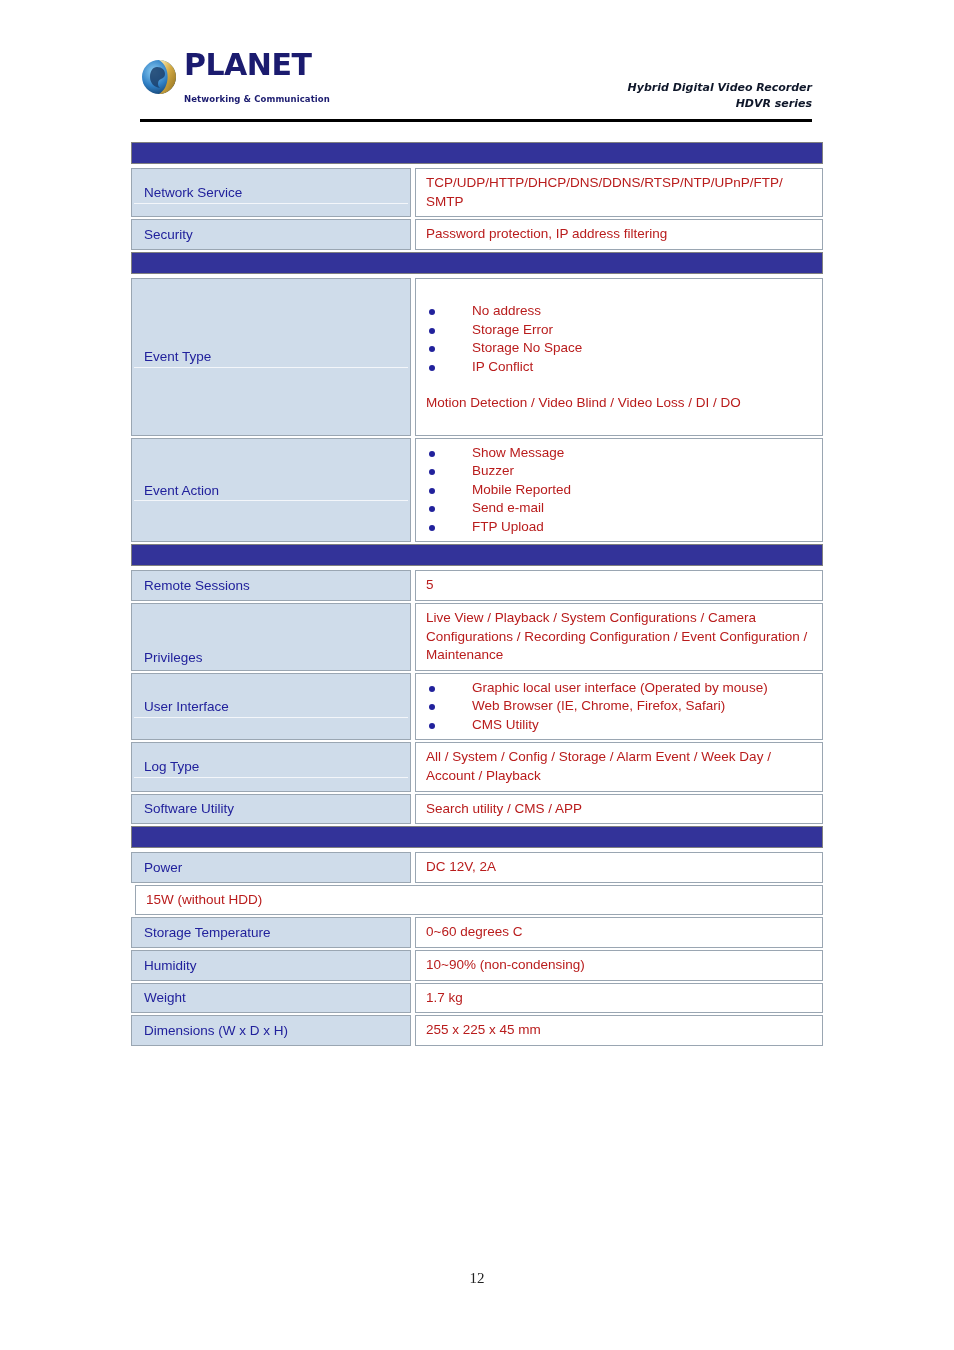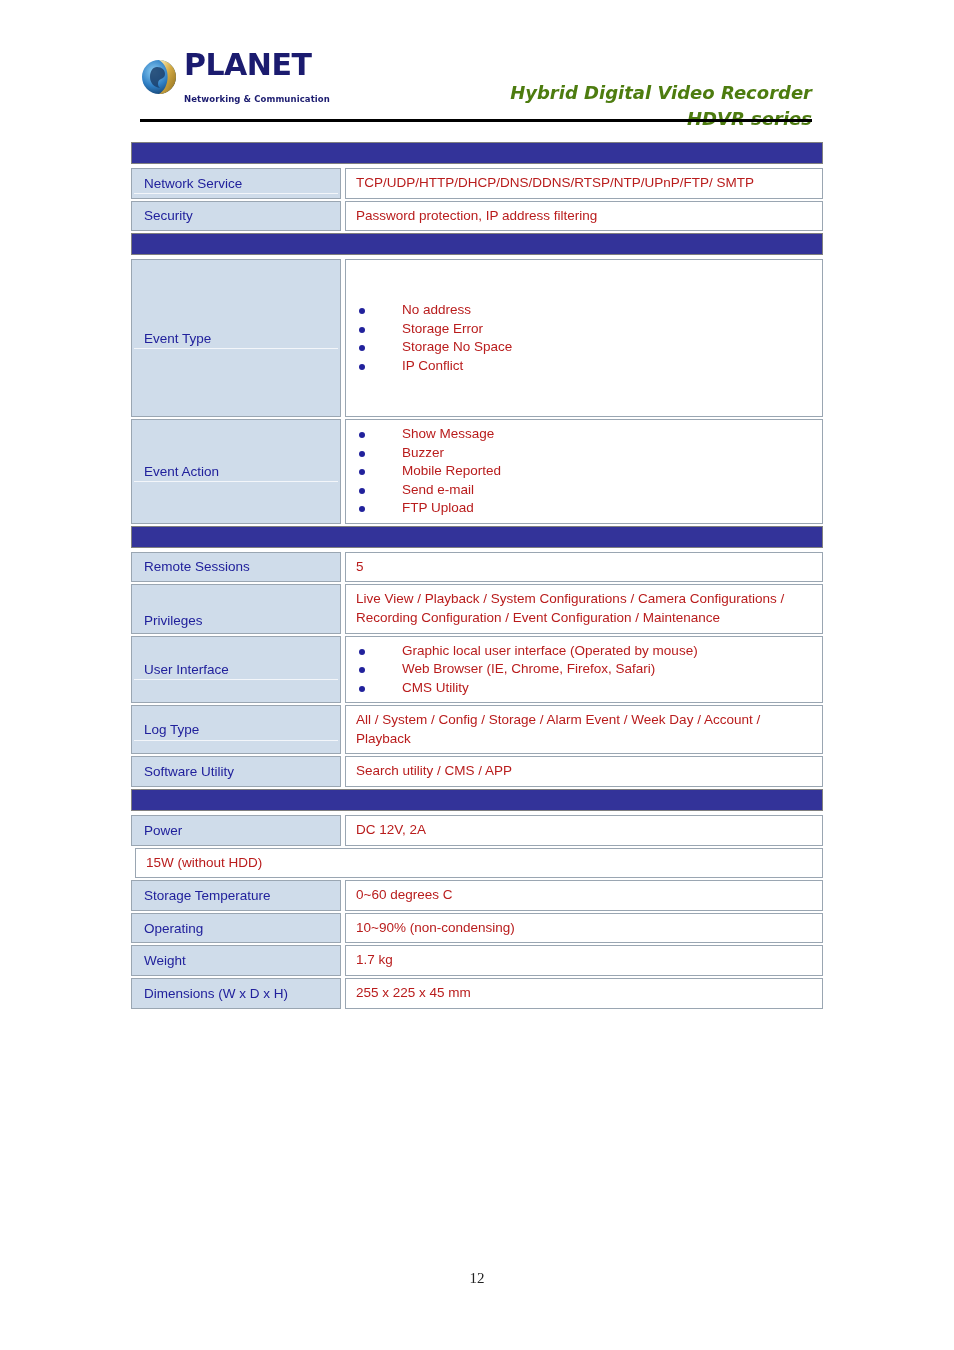--- a/index.html
+++ b/index.html
@@ -63,22 +63,22 @@
     letter-spacing: 0.1px;
   }
   .header-title {
     position: absolute;
     right: 0;
     top: 38px;
     text-align: right;
     font-family: "DejaVu Sans", sans-serif;
     font-weight: bold;
     font-style: italic;
-    font-size: 18px;
-    color: #4d7c0f;
+    font-size: 11px;
+    color: #0f172a;
     line-height: 1.45;
     white-space: nowrap;
   }
   .header-rule {
     position: absolute;
     left: 140px;
     top: 119px;
     width: 672px;
     height: 3px;
     background: #000000;
@@ -99,21 +99,21 @@
     width: 692px;
   }
 
   .srow {
     display: flex;
     align-items: stretch;
     margin-bottom: 2px;
     width: 692px;
   }
   .cell-label {
-    width: 210px;
+    width: 280px;
     flex: none;
     background: #cfdcea;
     border: 1px solid #9aa6b2;
     color: #21219c;
     font-size: 13.5px;
     padding: 5px 0 5px 12px;
     display: flex;
     align-items: center;
     position: relative;
   }
@@ -246,20 +246,21 @@
       <span>Event Type</span>
       <span class="rule"></span>
     </div>
     <div class="cell-value">
       <ul class="bullets">
         <li>No address</li>
         <li>Storage Error</li>
         <li>Storage No Space</li>
         <li>IP Conflict</li>
       </ul>
+      <div class="sub-note">Motion Detection / Video Blind / Video Loss / DI / DO</div>
     </div>
   </div>
 
   <div class="srow">
     <div class="cell-label" style="min-height:100px">
       <span>Event Action</span>
       <span class="rule"></span>
     </div>
     <div class="cell-value">
       <ul class="bullets">
@@ -347,21 +348,21 @@
     <div class="cell-label">
       <span>Storage Temperature</span>
     </div>
     <div class="cell-value">
       <span class="value-line">0~60 degrees C</span>
     </div>
   </div>
 
   <div class="srow">
     <div class="cell-label">
-      <span>Operating</span>
+      <span>Humidity</span>
     </div>
     <div class="cell-value">
       <span class="value-line">10~90% (non-condensing)</span>
     </div>
   </div>
 
   <div class="srow">
     <div class="cell-label">
       <span>Weight</span>
     </div>

